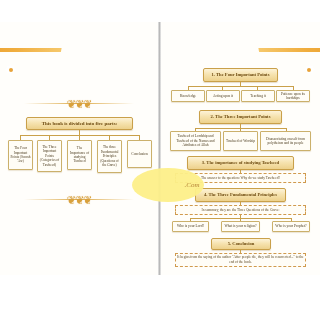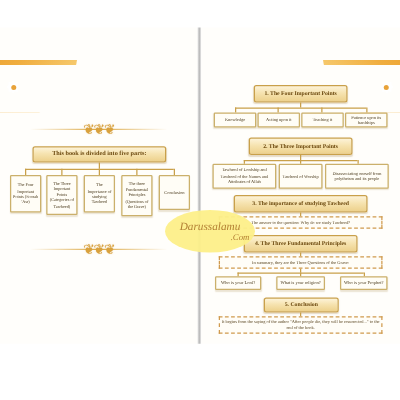--- a/index.html
+++ b/index.html
@@ -236,17 +236,16 @@
     <div class="gbox" style="left:50px;top:216px;width:60px;height:12px;font-size:4.6px;line-height:5.4px;">
       <span>5. Conclusion</span>
     </div>
     <div class="conn vline" style="left:79px;top:228px;height:3px;"></div>
     <div class="dbox" style="left:14px;top:231px;width:131px;height:14px;font-size:3.5px;line-height:4.6px;">
       <span>It begins from the saying of the author "After people die, they will be resurrected..." to the end of the book.</span>
     </div>
   </div>
 
   <div class="watermark">
-    <span>Darussalamu</span>
     <span class="two">.Com</span>
   </div>
 
 </div>
 
 </body></html>

